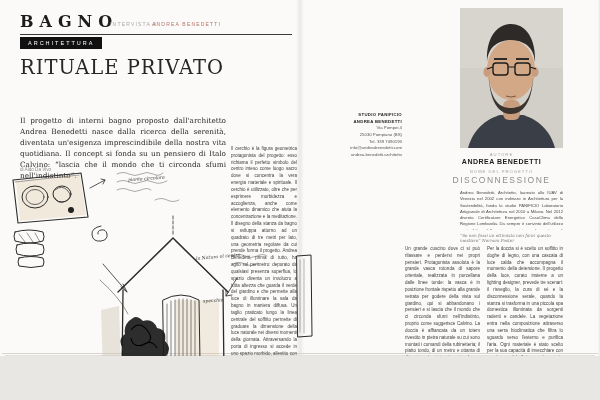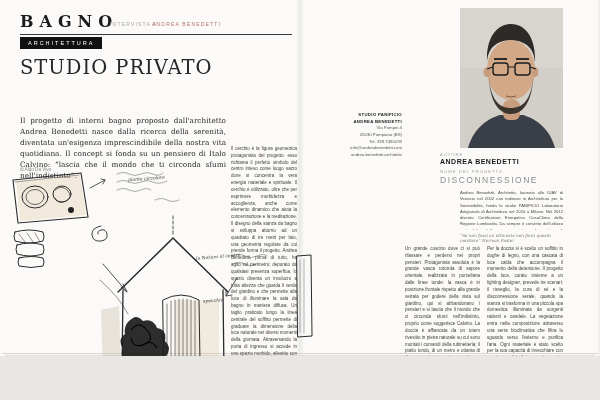--- a/index.html
+++ b/index.html
@@ -39,21 +39,21 @@
   .bodytext{font-size:4.5px;line-height:1.52;text-align:justify;color:#3d3d3d;overflow:hidden;}
   .col1{left:231px;top:146px;width:66px;height:242px;}
   .colA{left:405px;top:246px;width:75px;height:142px;}
   .colB{left:487px;top:246px;width:76px;height:142px;}
 
   
   .photo{left:460px;top:8px;width:103px;height:140px;overflow:hidden;
          background:linear-gradient(135deg,#dad6d0,#c2beb8);}
 
   
-  .author-block{left:440px;top:152px;width:123px;text-align:left;}
+  .author-block{left:440px;top:152px;width:123px;text-align:center;}
   .lbl{font-size:4.2px;letter-spacing:1px;color:#a3a3a3;display:block;}
   .author-name{font-size:7px;font-weight:bold;letter-spacing:.5px;color:#1c1c1c;display:block;margin:1px 0 4px 0;}
   .project-name{font-size:8.5px;letter-spacing:1.5px;color:#8d8d8d;display:block;margin-top:1px;}
 
   
   .bio{left:460px;top:190px;width:103px;height:40px;overflow:hidden;font-size:4.2px;
        line-height:1.5;text-align:justify;color:#4a4a4a;}
   .quote-cap{left:460px;top:233px;width:103px;font-family:"DejaVu Serif",serif;
              font-style:italic;font-size:4.2px;color:#777;}
 
@@ -82,21 +82,21 @@
   <div class="abs edge-bottom2"></div>
   <div class="abs edge-right"></div>
 
   <div class="abs masthead">BAGNO</div>
   <div class="abs kicker-prefix">INTERVISTA A</div>
   <div class="abs kicker-name">ANDREA BENEDETTI</div>
   <div class="abs header-rule"></div>
   <div class="abs badge">ARCHITETTURA</div>
 
   <div class="abs title">
-    <div>STUDIO PRIVATO</div>
+    <div>RITUALE PRIVATO</div>
   </div>
 
   <div class="abs intro">Il progetto di interni bagno proposto dall'architetto Andrea Benedetti nasce dalla ricerca della serenità, diventata un'esigenza imprescindibile della nostra vita quotidiana. Il concept si fonda su un pensiero di Italo Calvino: “lascia che il mondo che ti circonda sfumi nell'indistinto”.</div>
   <div class="abs byline">di Aldo Da Vivo</div>
 
   <div class="abs contact">
     <div class="strong">STUDIO PANIFICIO</div>
     <div class="strong">ANDREA BENEDETTI</div>
     <div>Via Pompei 4</div>
     <div>25030 Pompiano (BS)</div>

